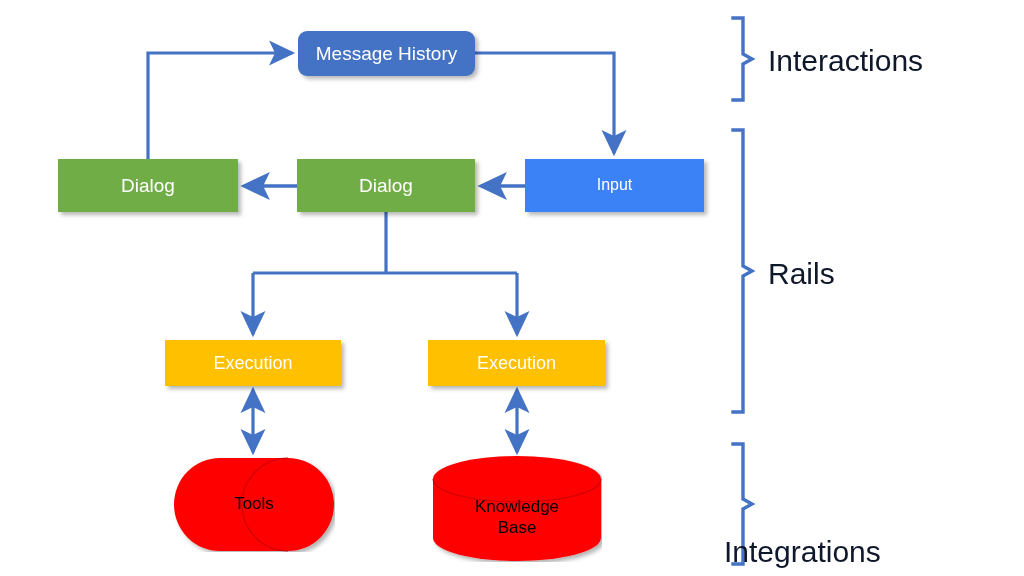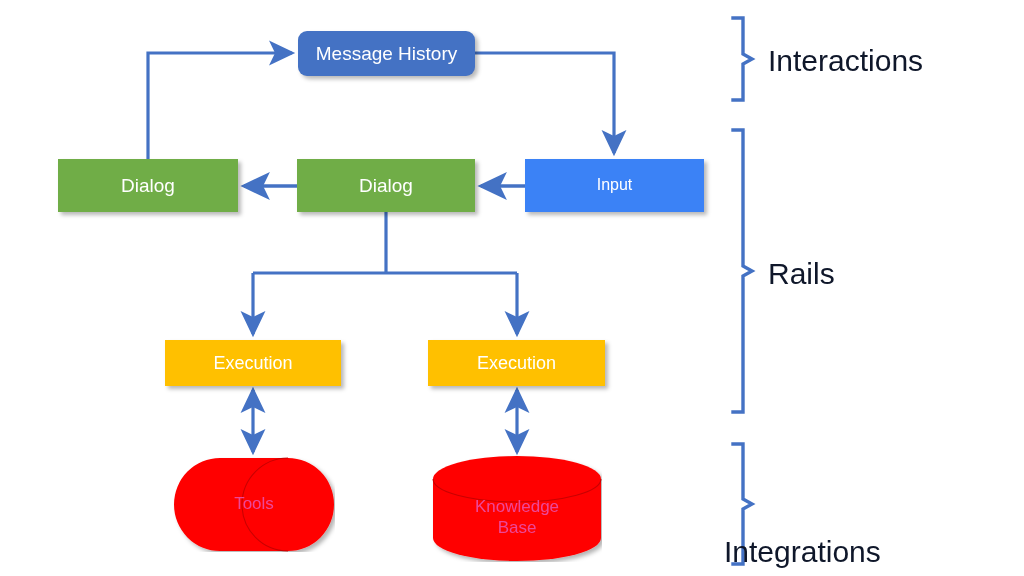--- a/index.html
+++ b/index.html
@@ -97,21 +97,21 @@
     position: absolute;
     top: 0; left: 0;
     width: 100%; height: 100%;
   }
   .cyl-text {
     position: absolute;
     inset: 0;
     display: flex;
     align-items: center;
     justify-content: center;
-    color: #ec4899;
+    color: #000000;
     text-align: center;
     white-space: pre-line;
     z-index: 3;
     line-height: 1.2;
   }
   #node-knowledge-base .cyl-text {
     padding-top: 18px;
   }
   
   .bracket-label {

